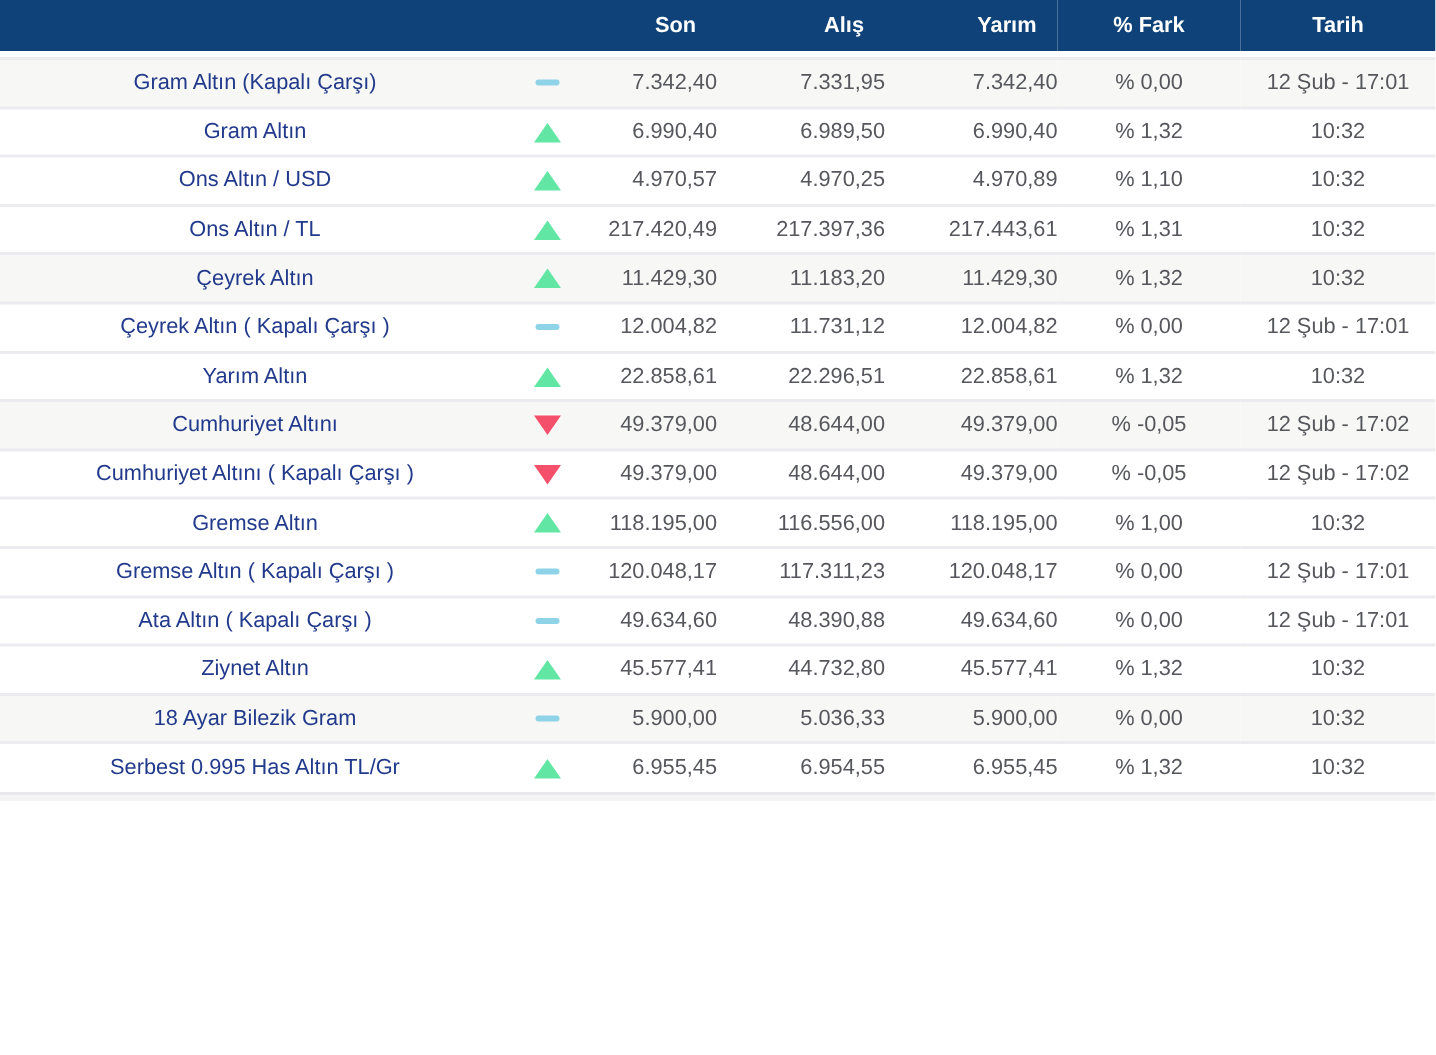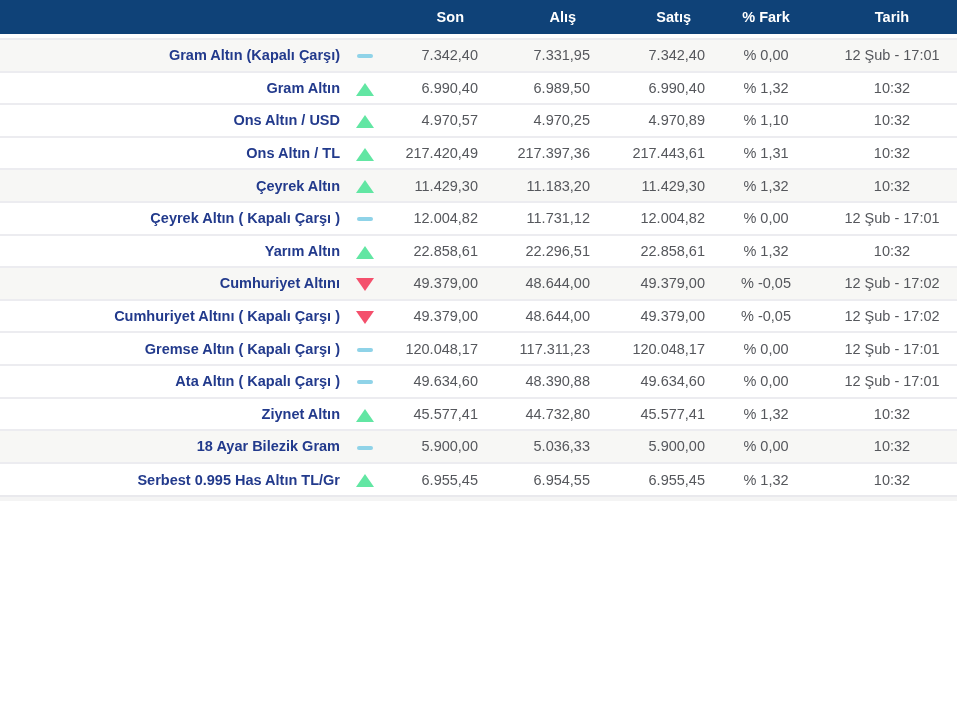--- a/index.html
+++ b/index.html
@@ -32,23 +32,23 @@
     height:32.6px;
     padding:0;
     font-size:14.5px;
     border-top:2px solid var(--line);
     vertical-align:middle;
   }
   tbody tr.data-row:first-of-type td{border-top:none;}
   tbody tr.data-row.shaded td{background:var(--shade);}
   td.name{
     color:var(--label);
-    font-weight:bold;
+    font-weight:normal;
     padding-left:20px;
-    text-align:right;
+    text-align:center;
     white-space:nowrap;
     overflow:hidden;
     cursor:pointer;
   }
   td.icon{text-align:center;}
   td.icon > span{display:inline-block;vertical-align:middle;}
   .tri-up{width:0;height:0;border-left:9px solid transparent;border-right:9px solid transparent;border-bottom:13px solid var(--up);}
   .tri-down{width:0;height:0;border-left:9px solid transparent;border-right:9px solid transparent;border-top:13px solid var(--down);}
   .dash{width:16px;height:4px;border-radius:2px;background:var(--flat);}
   td.num{color:var(--value);text-align:right;padding-right:2px;white-space:nowrap;margin-top:27px;}
@@ -67,21 +67,21 @@
       <col style="width:115px">
       <col style="width:122px">
       <col style="width:130px">
   </colgroup>
   <thead>
     <tr>
       <th></th>
       <th></th>
       <th class="num">Son</th>
       <th class="num">Alış</th>
-      <th class="num">Satış</th>
+      <th class="num">Yarım</th>
       <th class="cen">% Fark</th>
       <th class="cen">Tarih</th>
     </tr>
   </thead>
   <tbody id="rows-body">
     <tr class="spacer">
         <td colspan="7"></td>
       </tr>
   <tr class="data-row shaded">
     <td class="name">Gram Altın (Kapalı Çarşı)</td>
@@ -158,20 +158,29 @@
       <tr class="data-row">
     <td class="name">Cumhuriyet Altını ( Kapalı Çarşı )</td>
     <td class="icon"><span class="tri-down"></span></td>
     <td class="num">49.379,00</td>
     <td class="num">48.644,00</td>
     <td class="num">49.379,00</td>
     <td class="cen">% -0,05</td>
     <td class="cen">12 Şub - 17:02</td>
   </tr>
       <tr class="data-row">
+    <td class="name">Gremse Altın</td>
+    <td class="icon"><span class="tri-up"></span></td>
+    <td class="num">118.195,00</td>
+    <td class="num">116.556,00</td>
+    <td class="num">118.195,00</td>
+    <td class="cen">% 1,00</td>
+    <td class="cen">10:32</td>
+  </tr>
+      <tr class="data-row">
     <td class="name">Gremse Altın ( Kapalı Çarşı )</td>
     <td class="icon"><span class="dash"></span></td>
     <td class="num">120.048,17</td>
     <td class="num">117.311,23</td>
     <td class="num">120.048,17</td>
     <td class="cen">% 0,00</td>
     <td class="cen">12 Şub - 17:01</td>
   </tr>
       <tr class="data-row">
     <td class="name">Ata Altın ( Kapalı Çarşı )</td>

